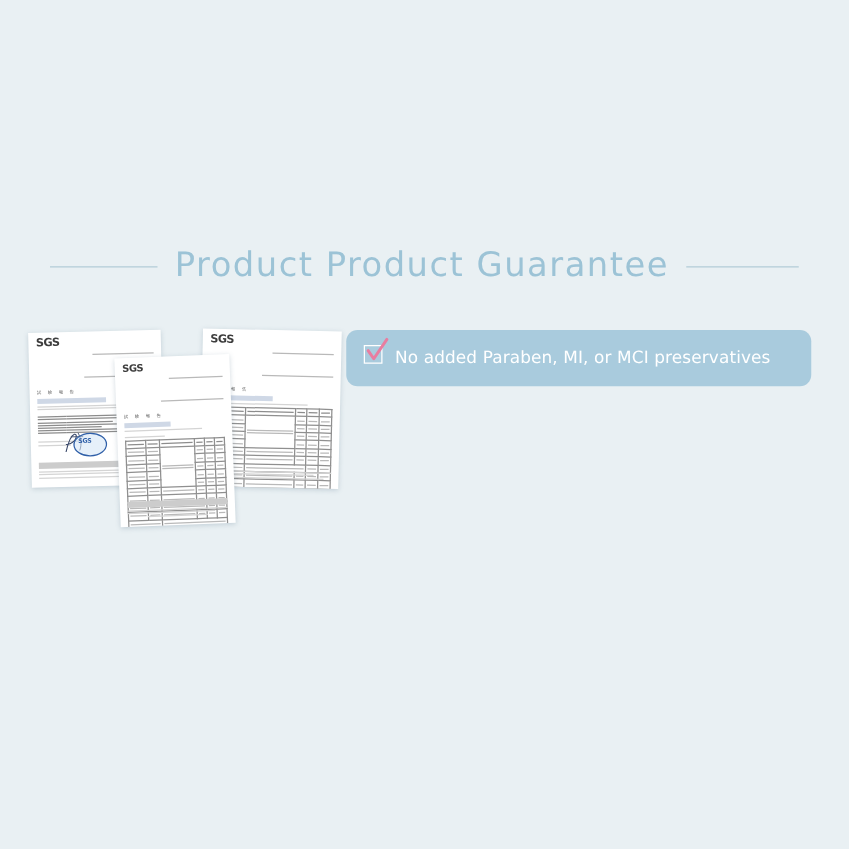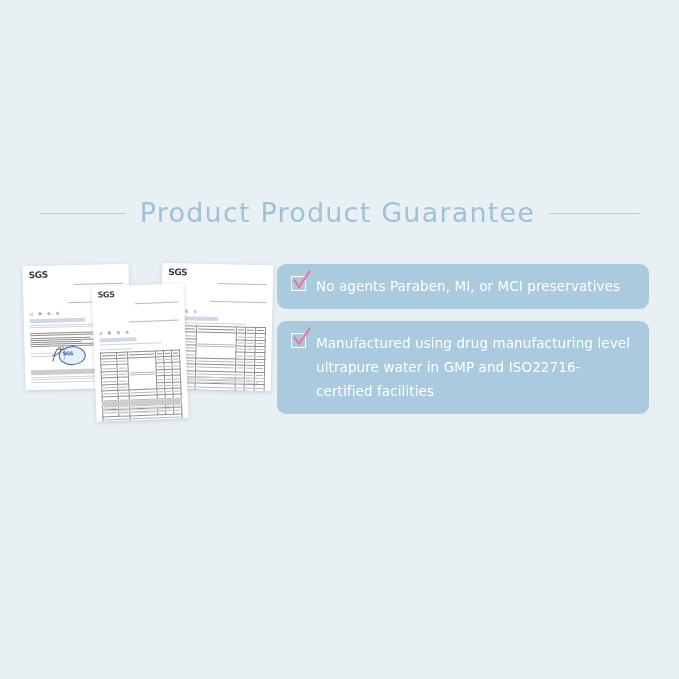--- a/index.html
+++ b/index.html
@@ -716,28 +716,20 @@
   </div>
 
   <div class="guarantee-list">
 
     <div class="guarantee-item">
       <span class="checkbox">
         <svg viewBox="0 0 22 22">
           <path d="M3.5 10.5 L8 17 L18.5 1.5" fill="none" stroke="#e87da0" stroke-width="2.4" stroke-linecap="round" stroke-linejoin="round"></path>
         </svg>
       </span>
-      <span class="guarantee-text">No agents Paraben, MI, or MCI preservatives</span>
+      <span class="guarantee-text">No added Paraben, MI, or MCI preservatives</span>
     </div>
 
 
-    <div class="guarantee-item">
-      <span class="checkbox">
-        <svg viewBox="0 0 22 22">
-          <path d="M3.5 10.5 L8 17 L18.5 1.5" fill="none" stroke="#e87da0" stroke-width="2.4" stroke-linecap="round" stroke-linejoin="round"></path>
-        </svg>
-      </span>
-      <span class="guarantee-text">Manufactured using drug manufacturing level ultrapure water in GMP and ISO22716-certified facilities</span>
-    </div>
 
   </div>
 
 </div>
 
 </body></html>

